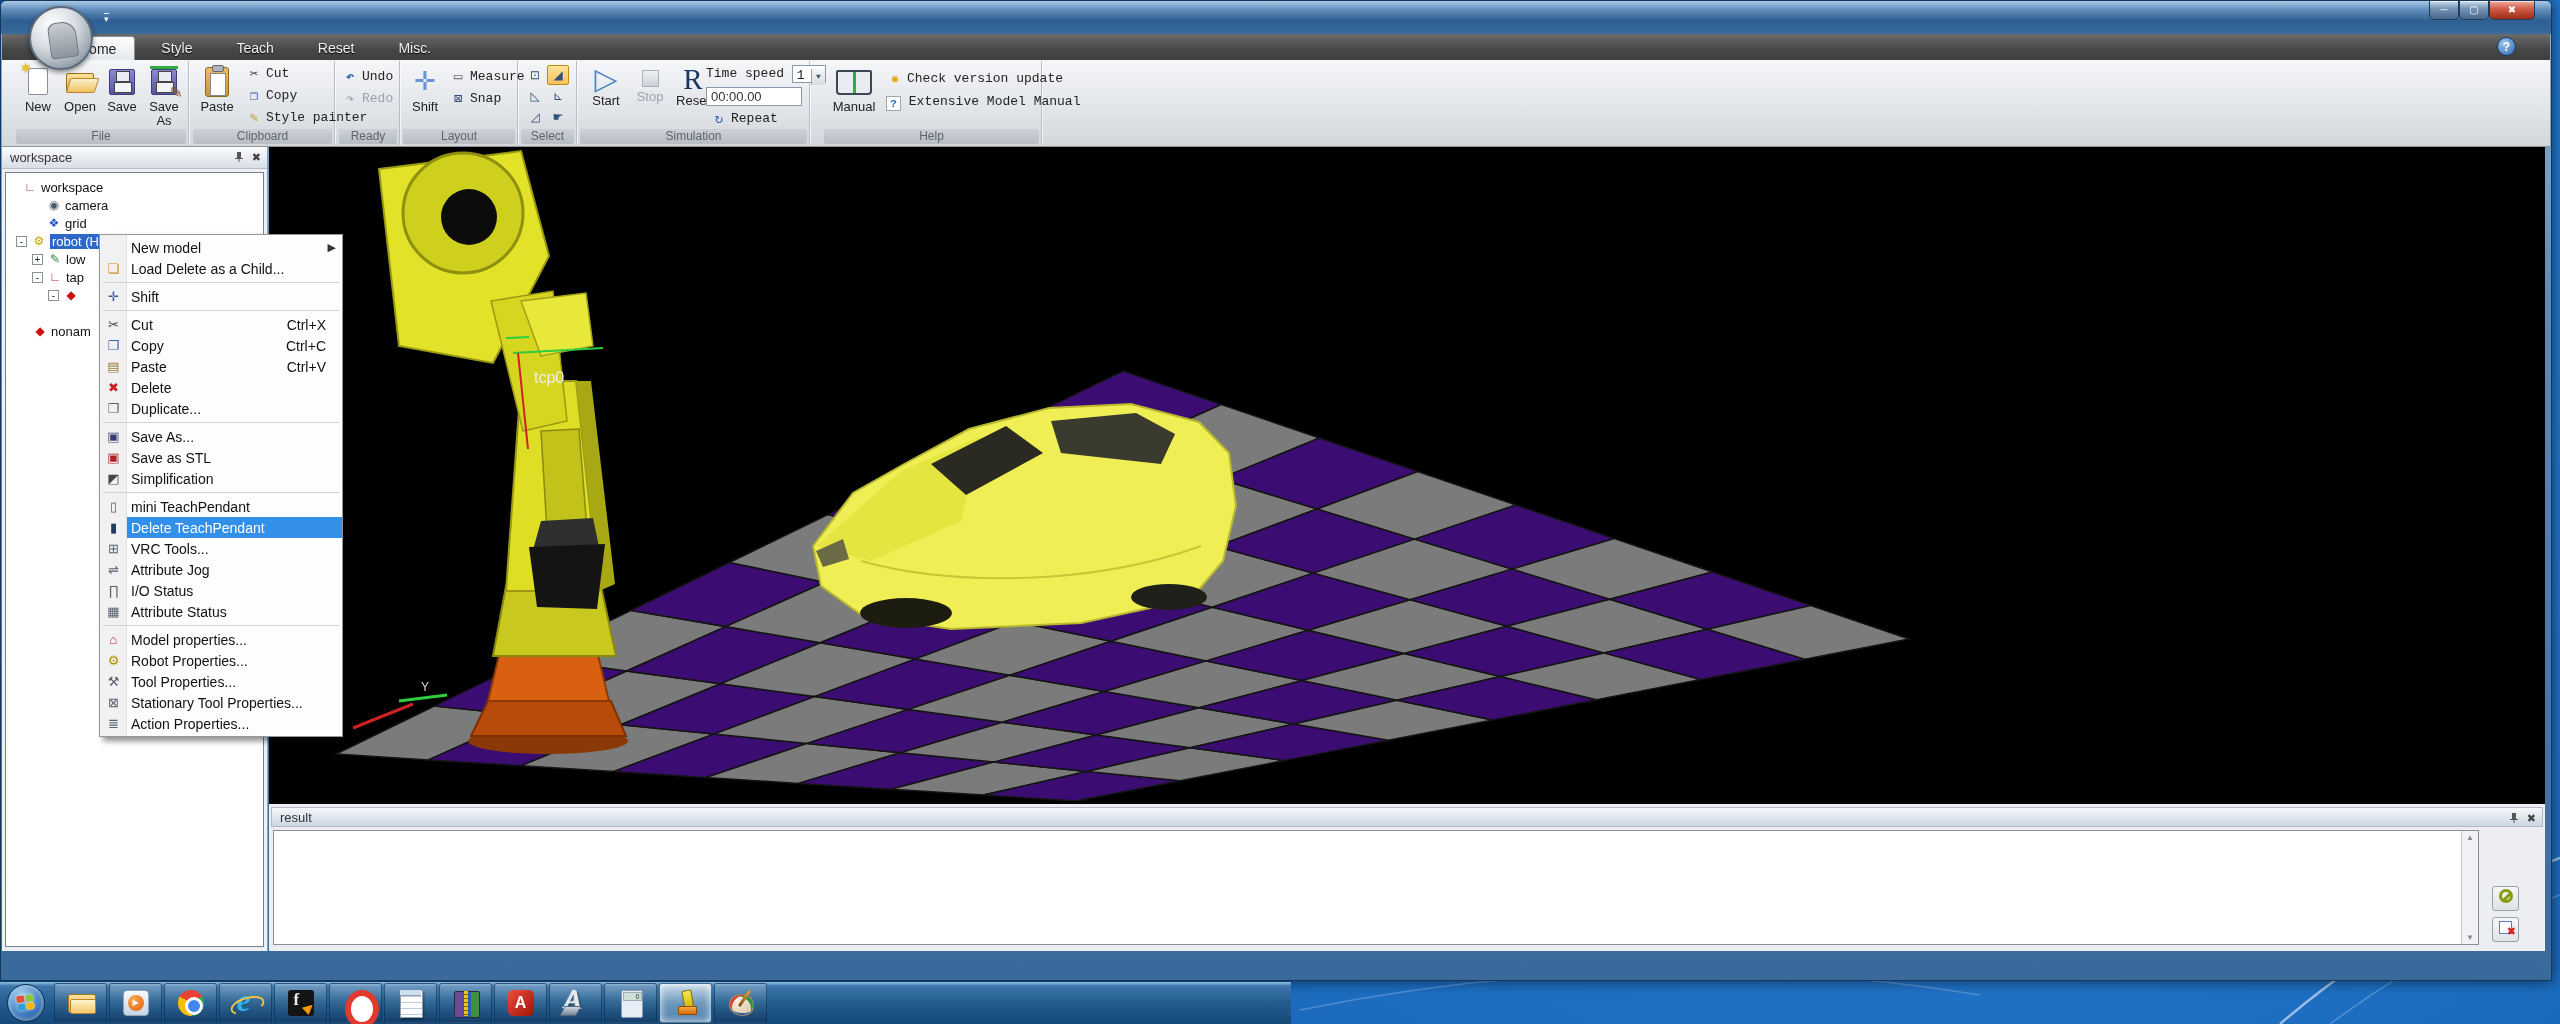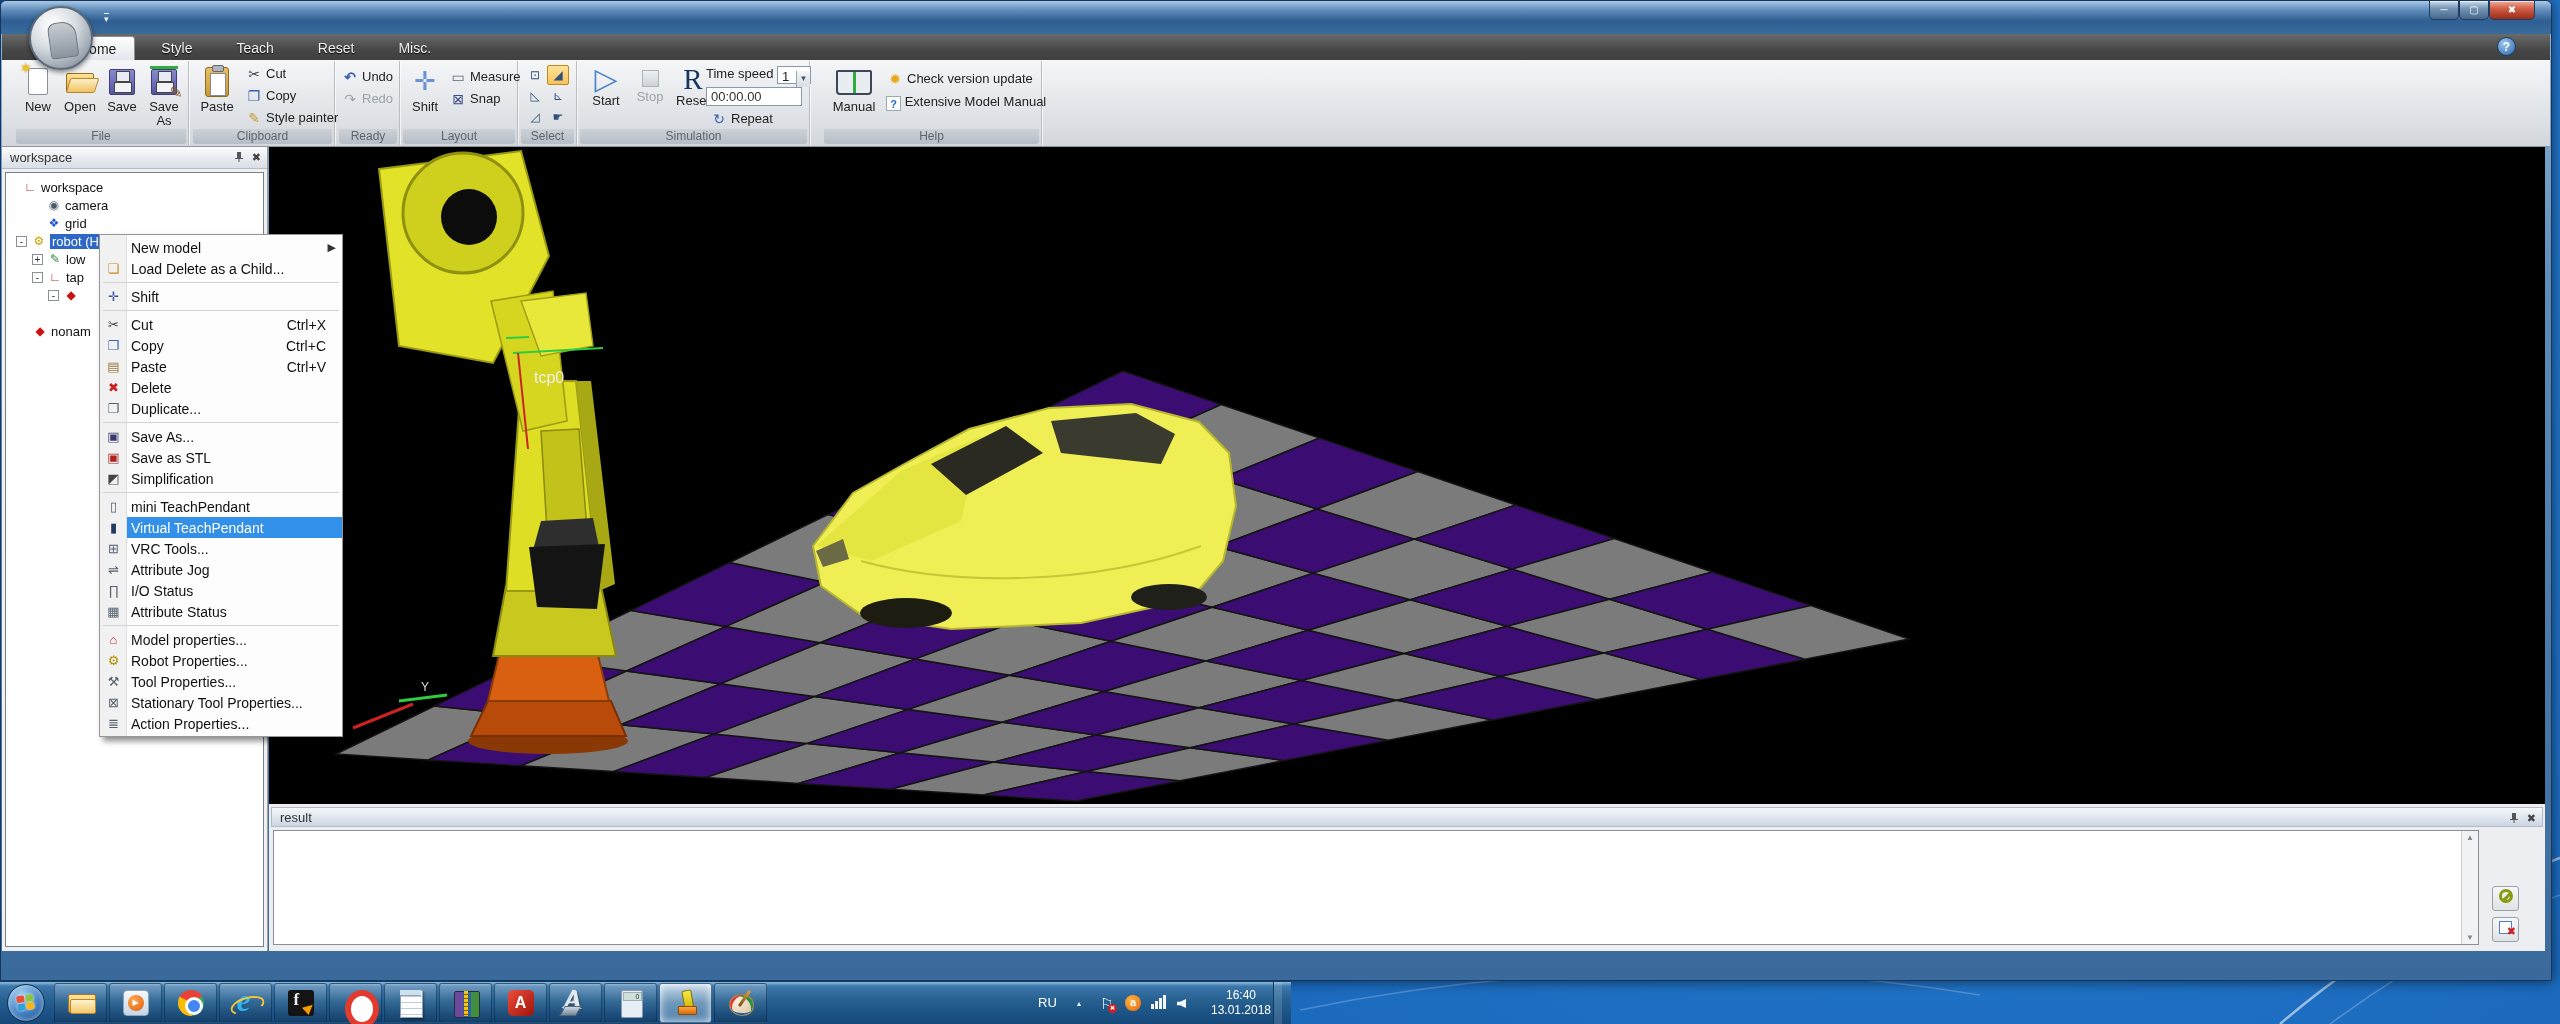--- a/index.html
+++ b/index.html
@@ -48,21 +48,21 @@
     color:#fff;font-weight:bold;font-size:12px;text-align:center;line-height:18px;}
 
   
   #ribbon-body{position:absolute;left:1px;top:59px;right:1px;height:87px;
     background:linear-gradient(#f5f6f8,#e2e5e9 55%,#d3d7db);border-bottom:1px solid #8f959b;}
   .rgroup{position:absolute;top:1px;bottom:1px;border-right:1px solid #b9bdc2;box-shadow:1px 0 0 rgba(255,255,255,.7);}
   .glabel{position:absolute;left:2px;right:2px;bottom:1px;height:15px;text-align:center;
     font-size:12px;color:#5d646d;background:linear-gradient(#ccd1d7,#b7bdc5);border-radius:0 0 3px 3px;line-height:15px;}
   .bigbtn{position:absolute;top:3px;width:44px;height:64px;text-align:center;font-size:13px;color:#222;line-height:14px;}
   .bigbtn .bicon{display:block;height:32px;margin:2px auto 2px auto;position:relative;width:32px}
-  .smallbtn{position:absolute;height:20px;font-size:13px;color:#222;white-space:nowrap;line-height:20px;}
+  .smallbtn{position:absolute;height:20px;font-size:13px;color:#222;white-space:nowrap;line-height:20px;font-family:Liberation Mono, monospace;}
   .smallbtn .sicon{display:inline-block;width:18px;text-align:center;margin-right:3px;font-size:14px;vertical-align:-1px}
   .disabled{color:#9aa2aa !important}
 
   
   .ic-page{position:absolute;left:6px;top:2px;width:20px;height:27px;background:#fff;border:1px solid #8a9099;border-radius:2px}
   .ic-star{position:absolute;left:-2px;top:-5px;color:#f5c518;font-size:14px;text-shadow:0 0 2px #a87800}
   .ic-folder{position:absolute;left:2px;top:7px;width:28px;height:19px;background:linear-gradient(#ffe49a,#e3a93a);border:1px solid #9a6d1a;border-radius:2px}
   .ic-folder::after{content:"";position:absolute;left:1px;top:4px;width:27px;height:13px;background:linear-gradient(#fdf0c8,#f0c261);border:1px solid #b8862f;transform:skewX(-18deg);border-radius:2px}
   .ic-floppy{position:absolute;left:3px;top:3px;width:26px;height:26px;background:linear-gradient(#8a8ad0,#5656a0);border:1px solid #3c3c7e;border-radius:2px}
   .ic-floppy::before{content:"";position:absolute;left:6px;top:1px;width:12px;height:9px;background:#e8ecf2;border:1px solid #444}
@@ -689,21 +689,21 @@
 
       <div class="mrow">
         <span class="micon" style="color: rgb(85, 96, 112);">▯</span>
         <span class="mlab">mini TeachPendant</span>
         <span class="mshort"></span>
         <span class="marrow"></span>
       </div>
 
       <div class="mrow sel">
         <span class="micon" style="color: rgb(34, 58, 96);">▮</span>
-        <span class="mlab">Virtual TeachPendant</span>
+        <span class="mlab">Delete TeachPendant</span>
         <span class="mshort"></span>
         <span class="marrow"></span>
       </div>
 
       <div class="mrow">
         <span class="micon" style="color: rgb(85, 96, 112);">⊞</span>
         <span class="mlab">VRC Tools...</span>
         <span class="mshort"></span>
         <span class="marrow"></span>
       </div>
@@ -830,31 +830,13 @@
       </div>
 
       <div class="tbtn tb-hrspace active">
         <span class="tbi"></span>
       </div>
 
       <div class="tbtn tb-paint">
         <span class="tbi"></span>
       </div>
     </div>
-  <div id="tray">
-    <span id="tray-lang">RU</span>
-    <span id="tray-arrow">▴</span>
-    <span class="tray-ico" id="tray-flag"></span>
-    <span class="tray-ico" id="tray-avast">a</span>
-    <span class="tray-ico" id="tray-net">
-      <span style="height:5px"></span>
-        <span style="height:8px"></span>
-        <span style="height:11px"></span>
-        <span style="height:14px"></span>
-    </span>
-    <span class="tray-ico" id="tray-vol"></span>
-    <div id="tray-clock">
-      <div>16:40</div>
-      <div>13.01.2018</div>
-    </div>
-    <span id="show-desktop"></span>
-  </div>
 </div>
 
 </body></html>

